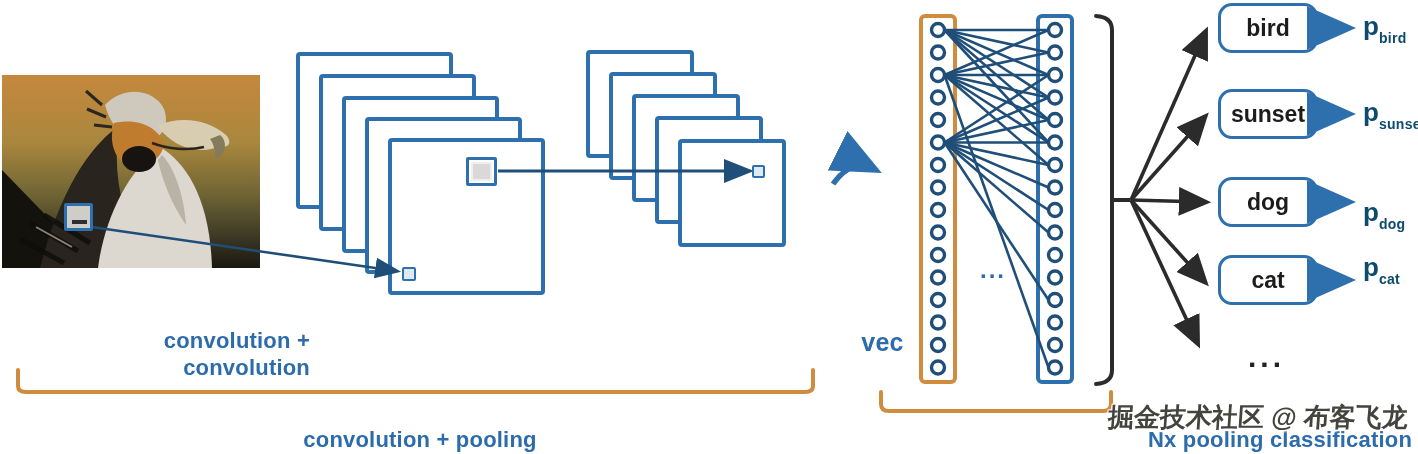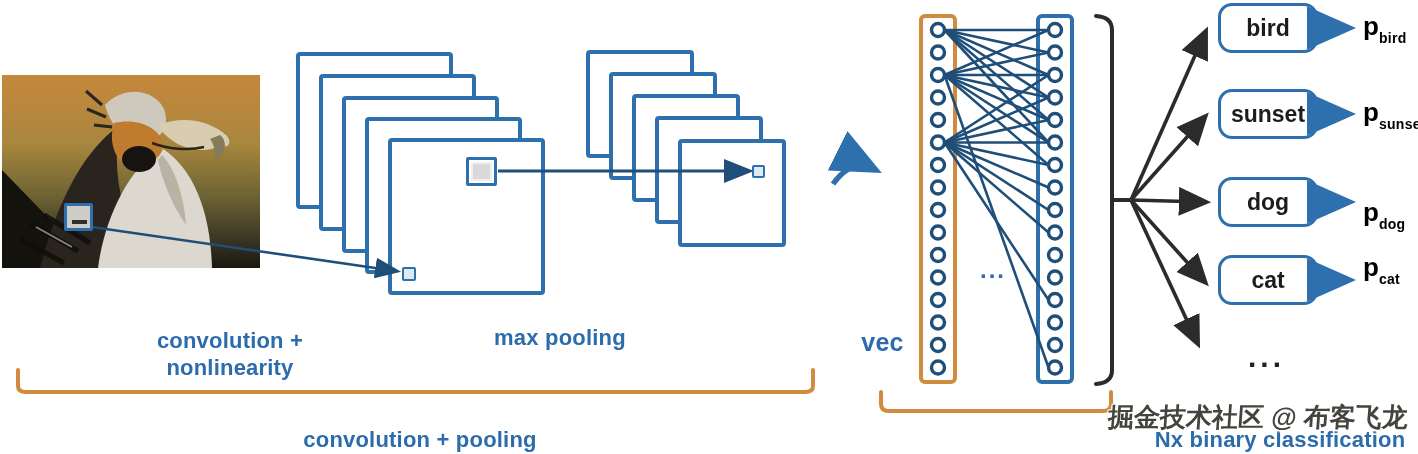--- a/index.html
+++ b/index.html
@@ -18,28 +18,28 @@
   
   .kernel{position:absolute;border:3px solid var(--blue);border-radius:2px;}
 
   
   .fc-frame{position:absolute;width:38px;height:370px;top:14px;border-radius:6px;background:transparent;}
   .fc-frame.orange{border:4px solid var(--orange);}
   .fc-frame.bluef{border:4px solid var(--blue);}
 
   
   .lbl{position:absolute;color:var(--text-blue);font-weight:700;font-size:22px;text-align:center;letter-spacing:.2px;}
-  .lbl.small-line{line-height:27px;}
+  .lbl.small-line{line-height:27px;text-align:right;}
   .vec-lbl{font-size:25px;}
 
   
   .out-box{position:absolute;left:1218px;width:100px;height:50px;background:#fff;
     border:3.5px solid var(--blue);border-radius:14px;display:flex;align-items:center;justify-content:center;
     color:var(--label-dark);font-size:23px;font-weight:700;}
-  .p-lbl{position:absolute;left:1363px;color:#000000;font-size:26px;font-weight:700;}
+  .p-lbl{position:absolute;left:1363px;color:#0c4a6e;font-size:26px;font-weight:700;}
   .p-lbl sub{font-size:14px;font-weight:700;position:relative;top:2px;letter-spacing:.3px;}
   .dots{position:absolute;color:#222;font-size:30px;font-weight:700;letter-spacing:4px;}
   .fc-dots{position:absolute;color:var(--text-blue);font-size:24px;font-weight:700;letter-spacing:2px;}
 
   
   .watermark{position:absolute;left:1108px;top:400px;width:312px;font-size:26px;font-weight:700;
     color:#44443e;transform:skewX(-4deg);white-space:nowrap;z-index:30;
     text-shadow:-1px -1px 0 #fff,1px -1px 0 #fff,-1px 1px 0 #fff,1px 1px 0 #fff,0 2px 2px #fff;}
 
   
@@ -216,27 +216,26 @@
     <line x1="1321" y1="114" x2="1345" y2="114" class="arrow-blue" stroke-width="5.5" marker-end="url(#ah-blue)"></line>
     <line x1="1321" y1="202" x2="1345" y2="202" class="arrow-blue" stroke-width="5.5" marker-end="url(#ah-blue)"></line>
     <line x1="1321" y1="280" x2="1345" y2="280" class="arrow-blue" stroke-width="5.5" marker-end="url(#ah-blue)"></line>
 
     <path d="M18,370 L18,386 Q18,392 26,392 L805,392 Q813,392 813,386 L813,370" class="bracket-orange"></path>
     <path d="M881,392 L881,404 Q881,411 889,411 L1103,411 Q1111,411 1111,404 L1111,392" class="bracket-orange"></path>
   </svg>
 
   <div class="lbl small-line" style="left:150px;top:327px;width:160px">
     <div>convolution +</div>
-    <div>nonlinearity</div>
-  </div>
-  <div class="lbl" style="left:485px;top:325px;width:150px">max pooling</div>
+    <div>convolution</div>
+  </div>
   <div class="lbl vec-lbl" style="left:855px;top:328px;width:55px">vec</div>
   <div class="fc-dots" style="left:980px;top:256px">...</div>
   <div class="lbl" style="left:270px;top:427px;width:300px">convolution + pooling layers</div>
-  <div class="lbl" style="left:1145px;top:427px;width:270px;z-index:20">Nx binary classification</div>
+  <div class="lbl" style="left:1145px;top:427px;width:270px;z-index:20">Nx pooling classification</div>
 
   <div class="out-box" style="top:3px">bird</div>
   <div class="out-box" style="top:89px">sunset</div>
   <div class="out-box" style="top:177px">dog</div>
   <div class="out-box" style="top:255px">cat</div>
 
   <div class="p-lbl" style="top:11px"><span>p</span><sub>bird</sub></div>
   <div class="p-lbl" style="top:97px"><span>p</span><sub>sunset</sub></div>
   <div class="p-lbl" style="top:197px"><span>p</span><sub>dog</sub></div>
   <div class="p-lbl" style="top:252px"><span>p</span><sub>cat</sub></div>

